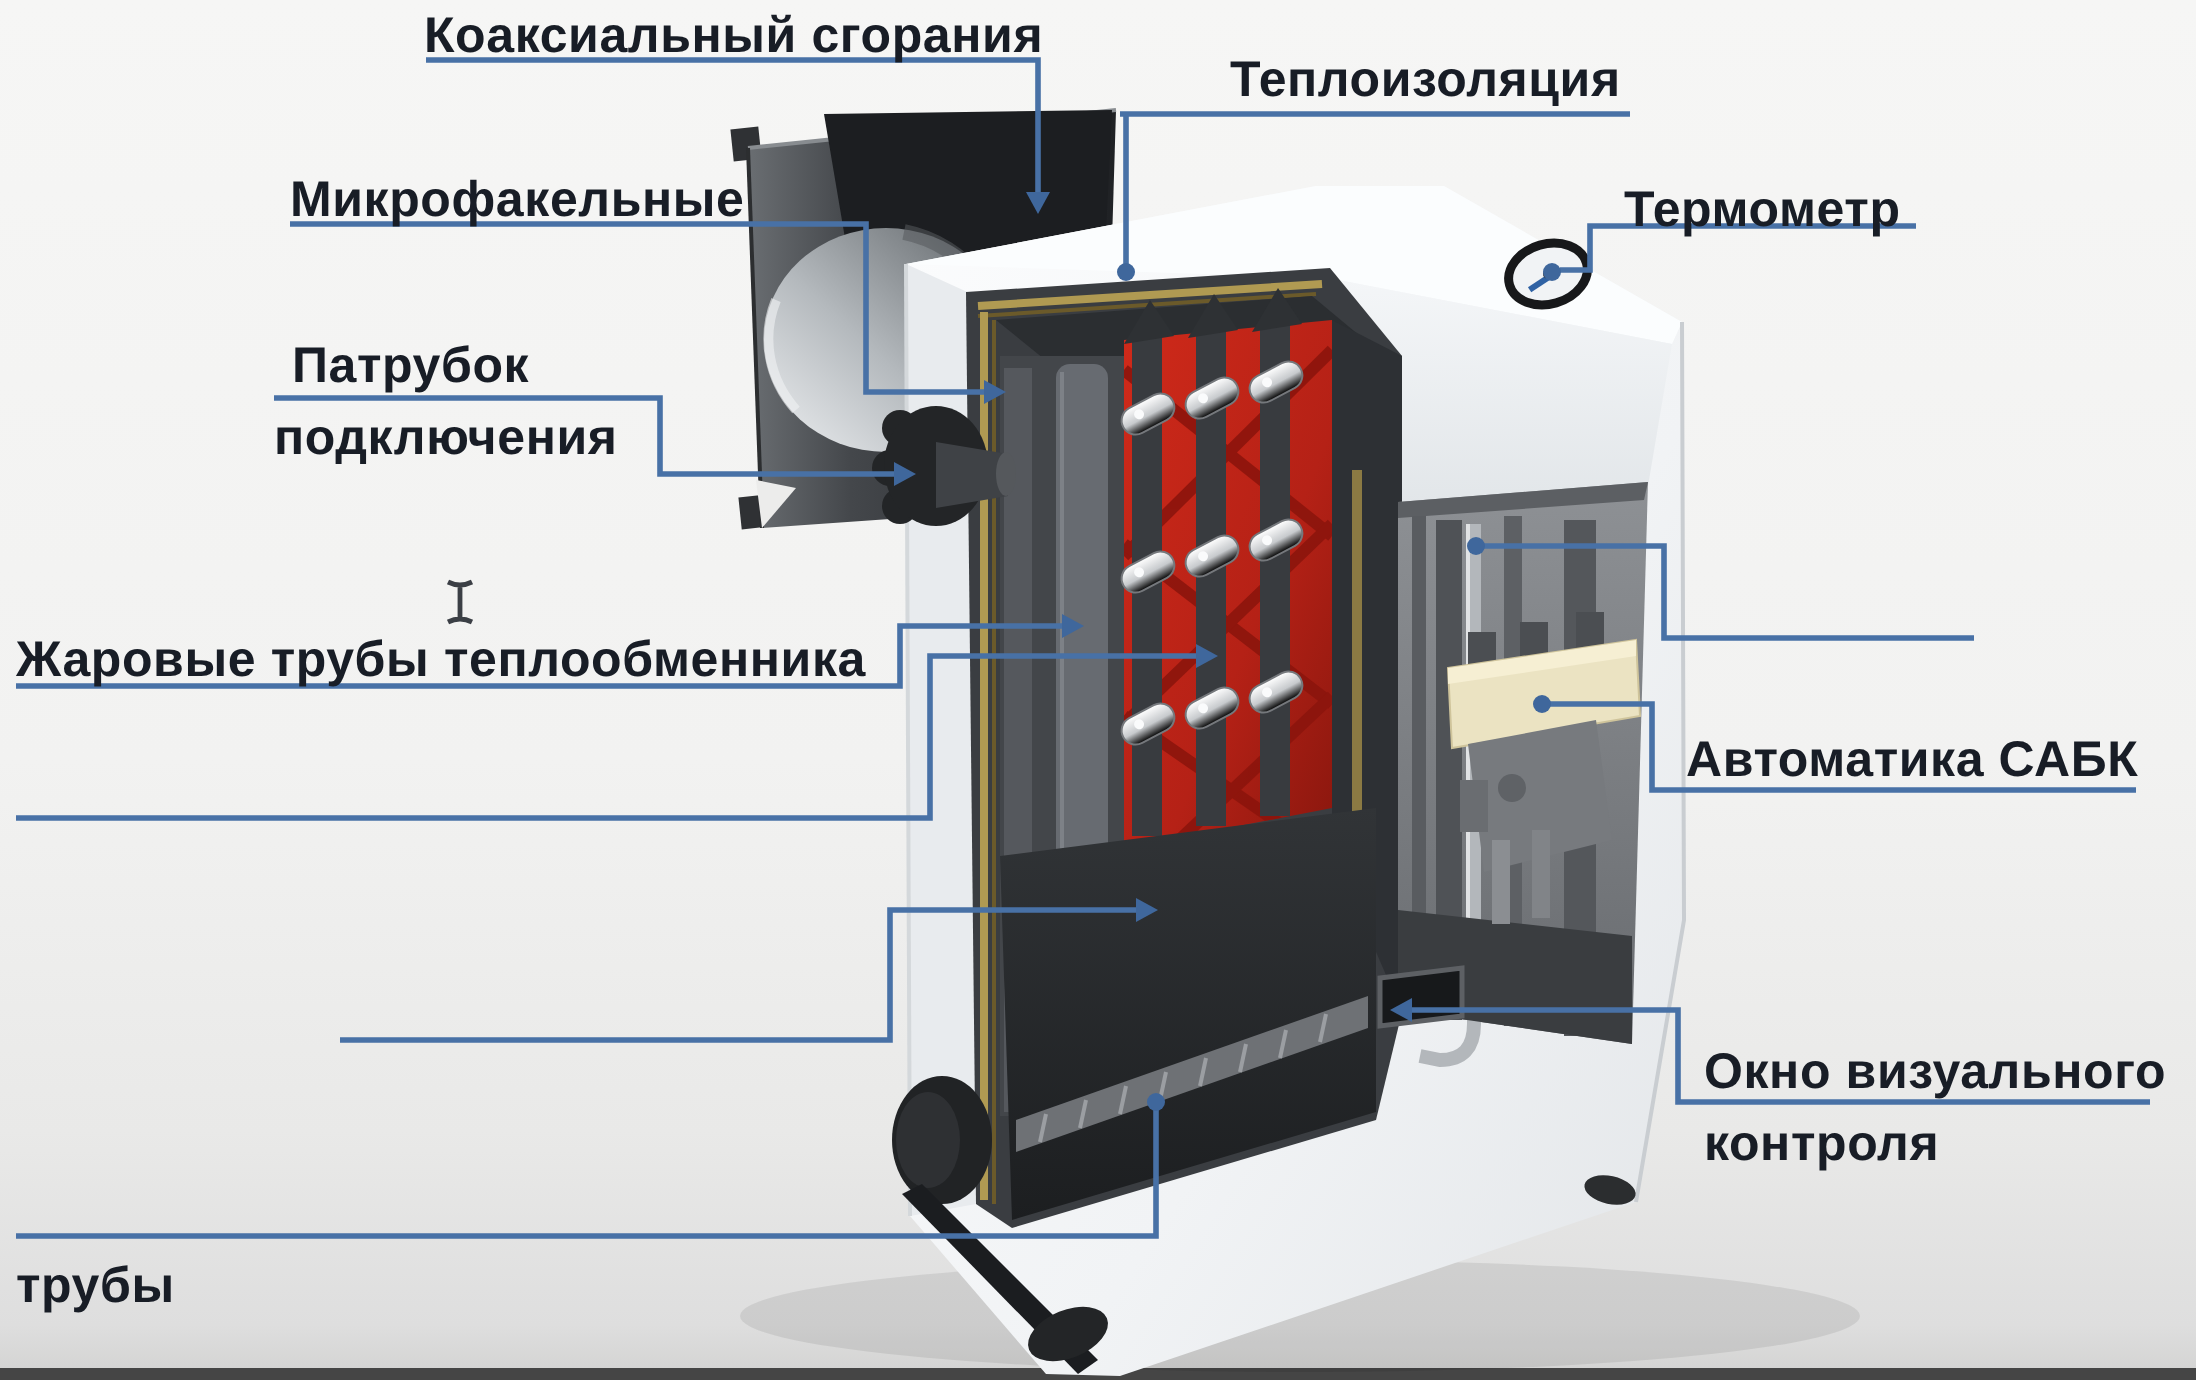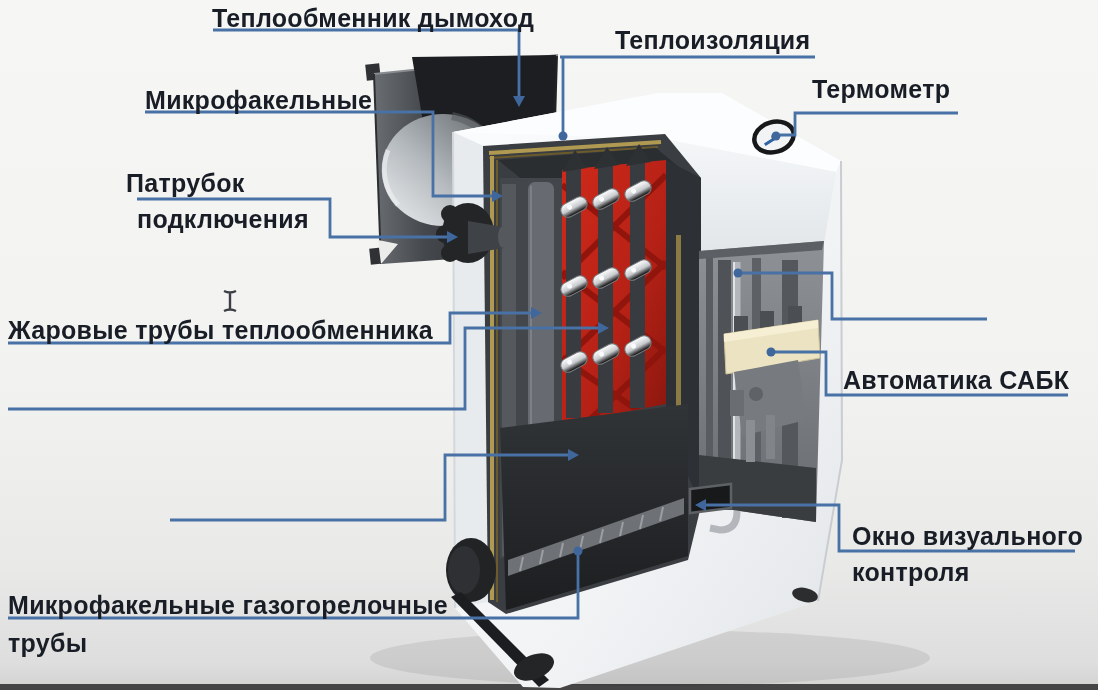--- a/index.html
+++ b/index.html
@@ -262,26 +262,25 @@
     <polygon points="568,449 568,461 579,455"></polygon>
     <polygon points="706,499 706,511 695,505"></polygon>
     <circle cx="578" cy="551" r="4.5"></circle>
   </g>
 
   <g stroke="#3b3f45" stroke-width="2.4" fill="none">
     <path d="M224,291 Q230,294 236,291 M230,292 V310 M224,311 Q230,308 236,311"></path>
   </g>
 </svg>
 
-<div class="lbl" style="left:212px;top:5px">Теплообменник дымоход</div>
+<div class="lbl" style="left:212px;top:5px">Коаксиальный сгорания</div>
 <div class="lbl" style="left:615px;top:27px">Теплоизоляция</div>
 <div class="lbl" style="left:145px;top:87px">Микрофакельные</div>
-<div class="lbl" style="left:812px;top:76px">Термометр</div>
-<div class="lbl" style="left:126px;top:170px">Патрубок</div>
+<div class="lbl" style="left:812px;top:92px">Термометр</div>
+<div class="lbl" style="left:146px;top:170px">Патрубок</div>
 <div class="lbl" style="left:137px;top:206px">подключения</div>
 <div class="lbl" style="left:8px;top:317px">Жаровые трубы теплообменника</div>
 <div class="lbl" style="left:843px;top:367px">Автоматика САБК</div>
 <div class="lbl" style="left:852px;top:523px">Окно визуального</div>
 <div class="lbl" style="left:852px;top:559px">контроля</div>
-<div class="lbl" style="left:8px;top:592px">Микрофакельные газогорелочные</div>
 <div class="lbl" style="left:8px;top:630px">трубы</div>
 
 </div>
 
 </body></html>

